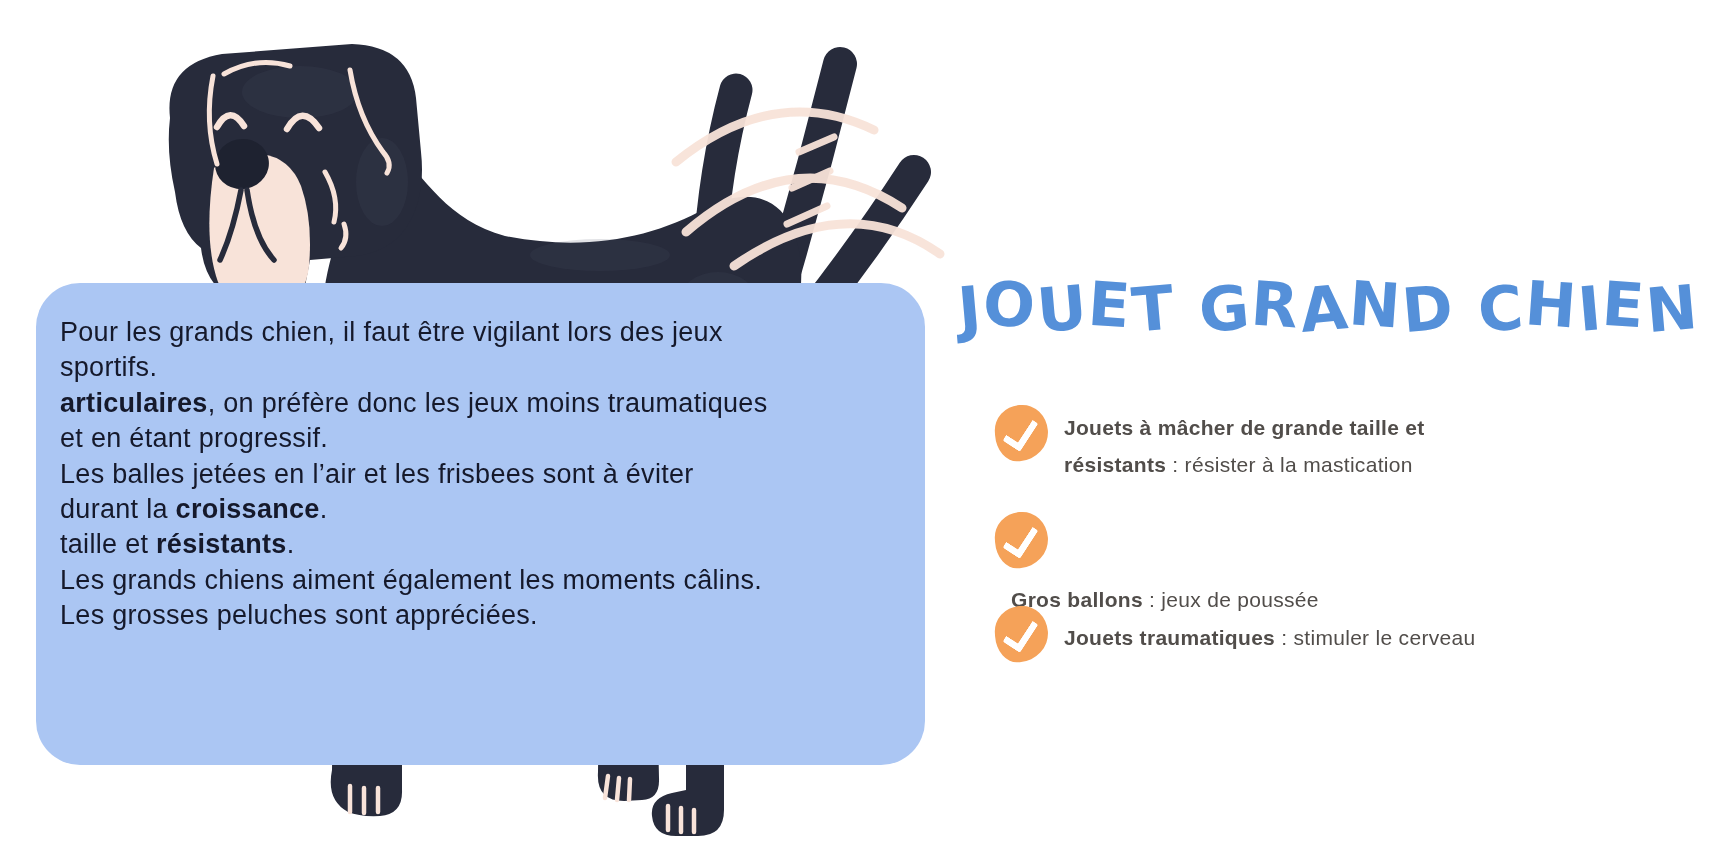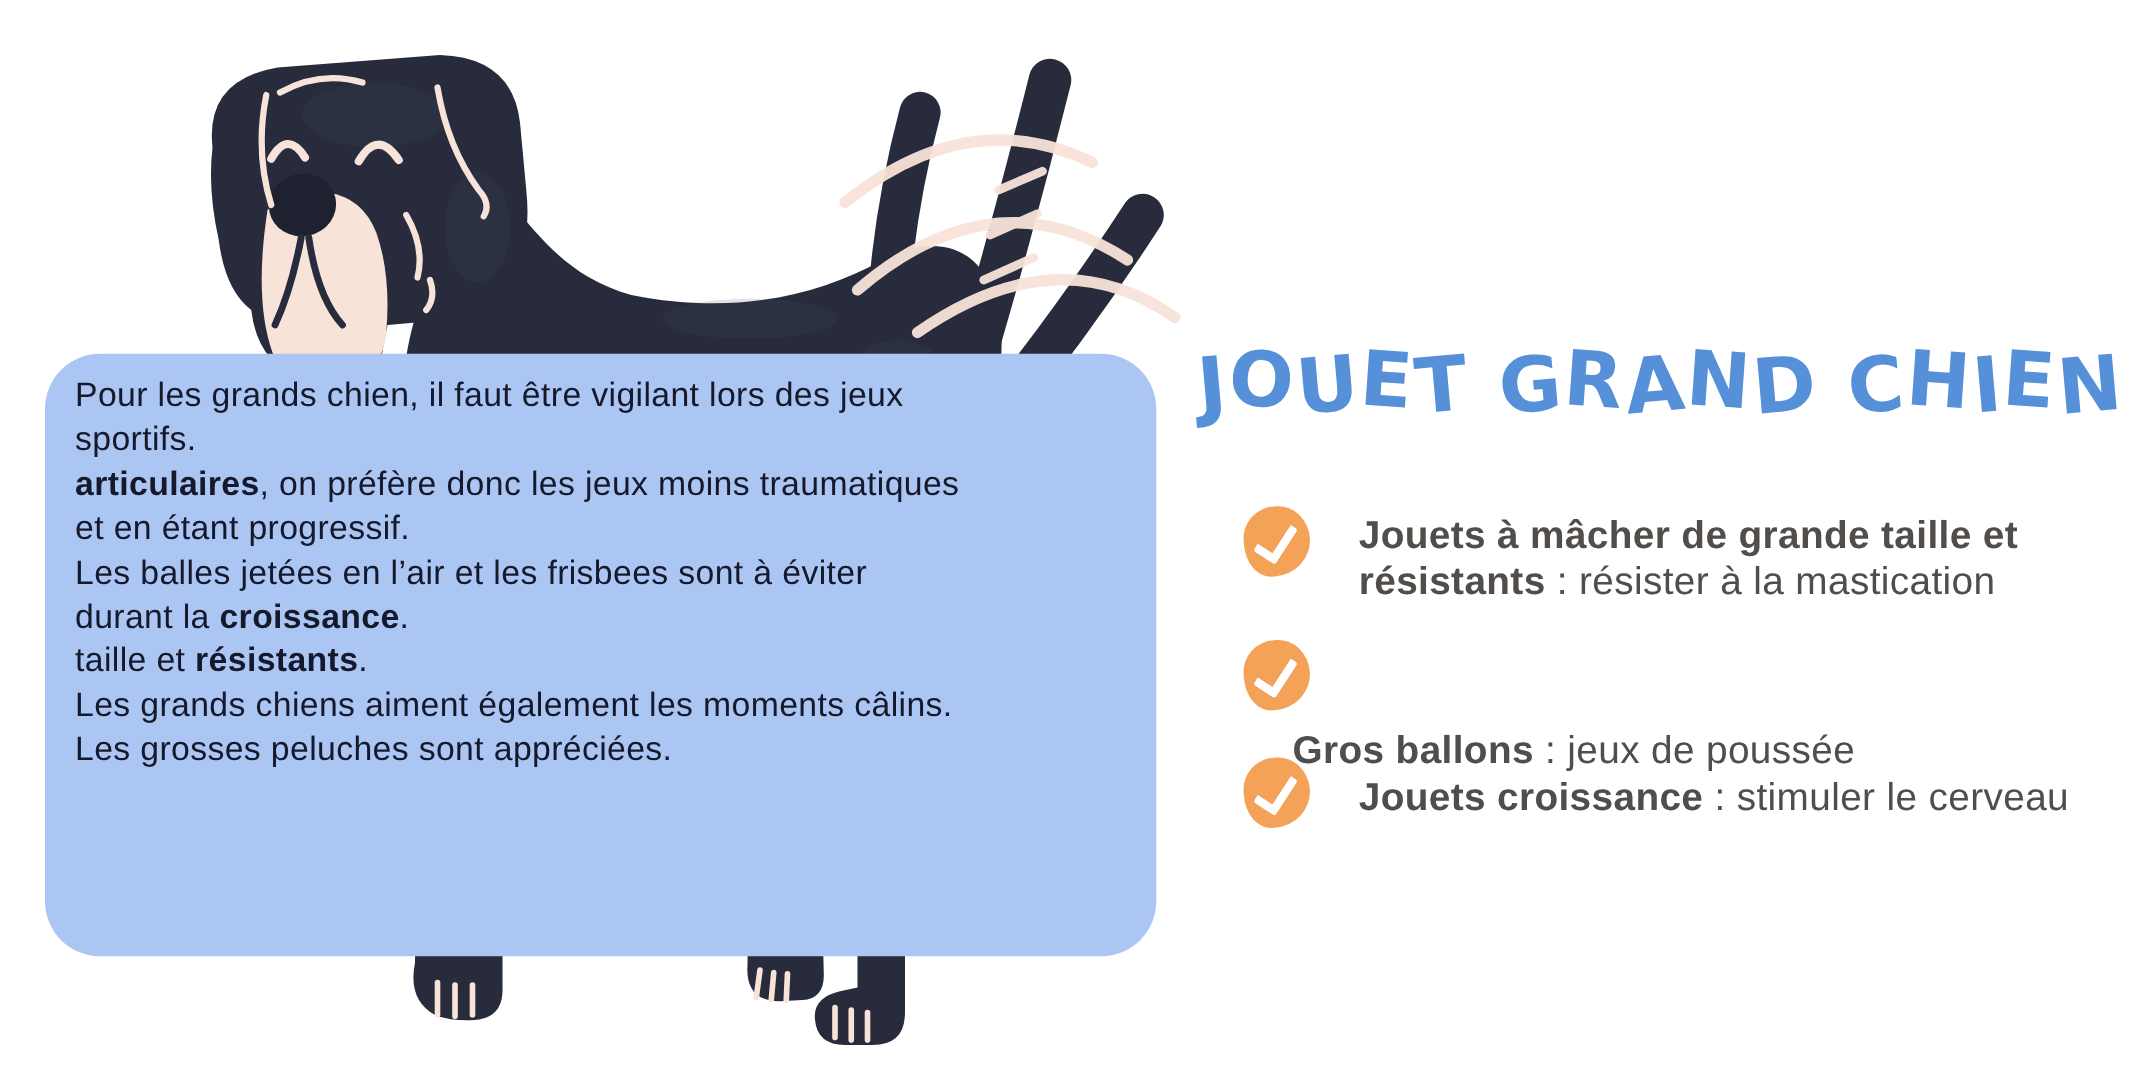--- a/index.html
+++ b/index.html
@@ -12,21 +12,21 @@
   .c-body{fill:var(--dog-body,#272b3b);}
   .c-nose{fill:var(--dog-nose,#1e2230);}
   .c-cream{fill:var(--dog-cream,#f8e3d9);}
   .s-cream{stroke:var(--dog-cream,#f8e3d9);fill:none;stroke-linecap:round;}
   .s-body{stroke:var(--dog-body,#272b3b);fill:none;stroke-linecap:round;}
   .tex{fill:#4a4f63;opacity:.16;}
   
   .info-box{
     position:absolute;left:36px;top:283px;width:889px;height:482px;z-index:2;
     background:var(--box-bg,#abc6f3);border-radius:44px;
-    padding:16px 26px 0 24px;box-sizing:border-box;
+    padding:32px 26px 0 24px;box-sizing:border-box;
   }
   .info-box .ln{
     white-space:pre;font-size:27px;line-height:35.4px;
     letter-spacing:.3px;color:var(--box-text,#15192b);
   }
   .info-box .ln .b{font-weight:bold;}
   
   .title{
     position:absolute;left:958px;top:272px;z-index:2;white-space:pre;
     font-family:"DejaVu Sans",sans-serif;font-weight:bold;
@@ -48,22 +48,22 @@
     border-radius:50% 48% 58% 40% / 46% 50% 52% 50%;
     transform:rotate(-4deg);
   }
   .tick{
     position:absolute;left:15px;top:10px;width:14px;height:27px;
     border-right:7px solid var(--check-tick,#ffffff);
     border-bottom:7px solid var(--check-tick,#ffffff);
     border-radius:3px;transform:rotate(37deg);
   }
   .check-text{
-    margin-left:39px;color:var(--list-text,#514d4a);
-    font-size:31px;line-height:37px;letter-spacing:.3px;
+    margin-left:16px;color:var(--list-text,#514d4a);
+    font-size:21px;line-height:37px;letter-spacing:.3px;
   }
   .check-item:nth-child(1) .check-text,
   .check-item:nth-child(4) .check-text{margin-top:4px;}
   .check-item:nth-child(2) .check-text,
   .check-item:nth-child(3) .check-text{margin-top:13px;}
   .check-text .ln{white-space:pre;}
   .check-text .b{font-weight:bold;}
 </style>
 </head>
 <body>
@@ -142,18 +142,18 @@
         </div>
         <div class="check-text">
           <div class="ln"><span class="b">Gros ballons</span><span> : jeux de poussée</span></div>
         </div>
       </div>
       <div class="check-item">
         <div class="check-blob">
           <span class="tick"></span>
         </div>
         <div class="check-text">
-          <div class="ln"><span class="b">Jouets croissance</span><span> : stimuler le cerveau</span></div>
+          <div class="ln"><span class="b">Jouets traumatiques</span><span> : stimuler le cerveau</span></div>
         </div>
       </div>
     </div>
 
 </div>
 
 </body></html>

